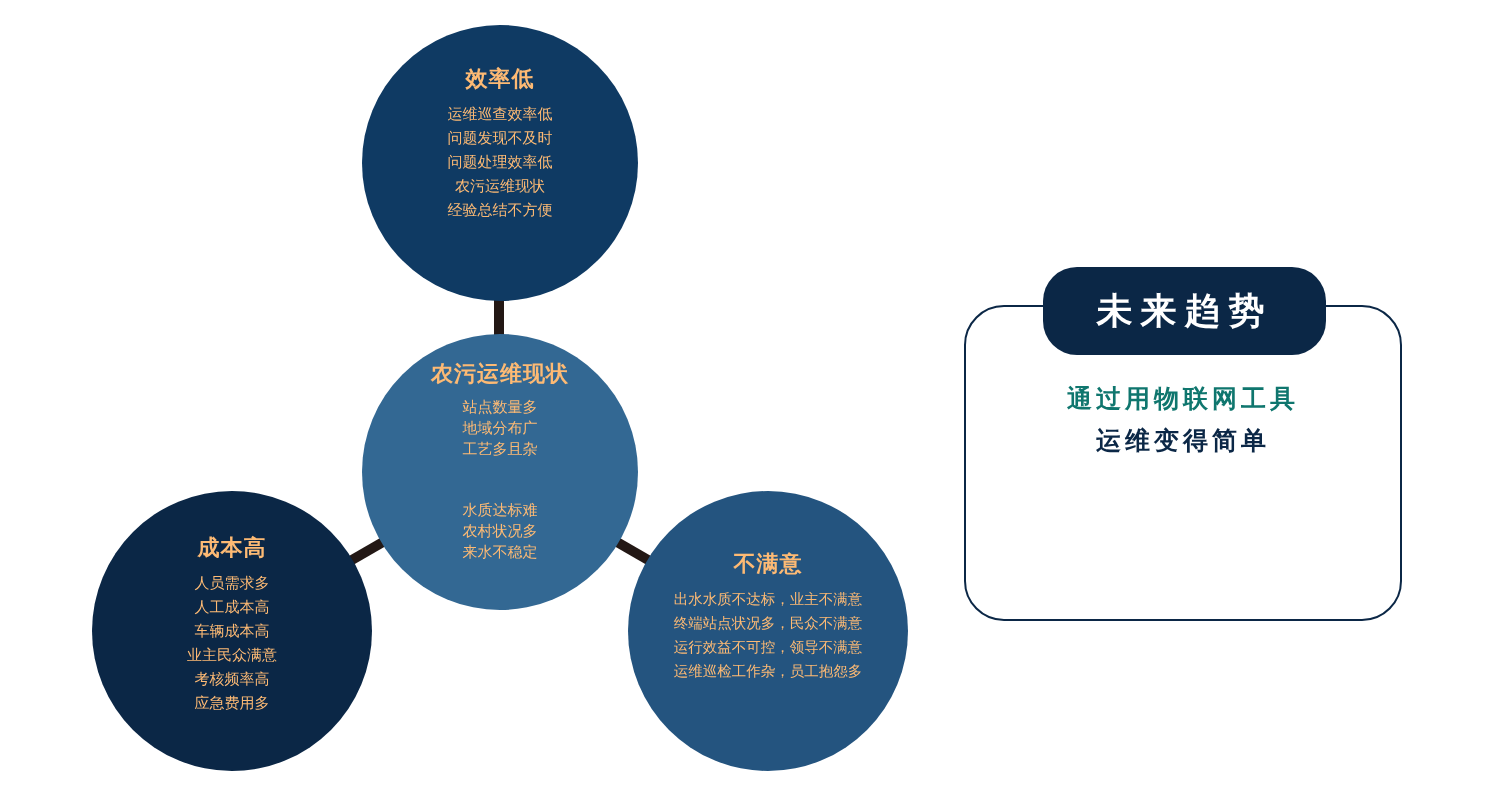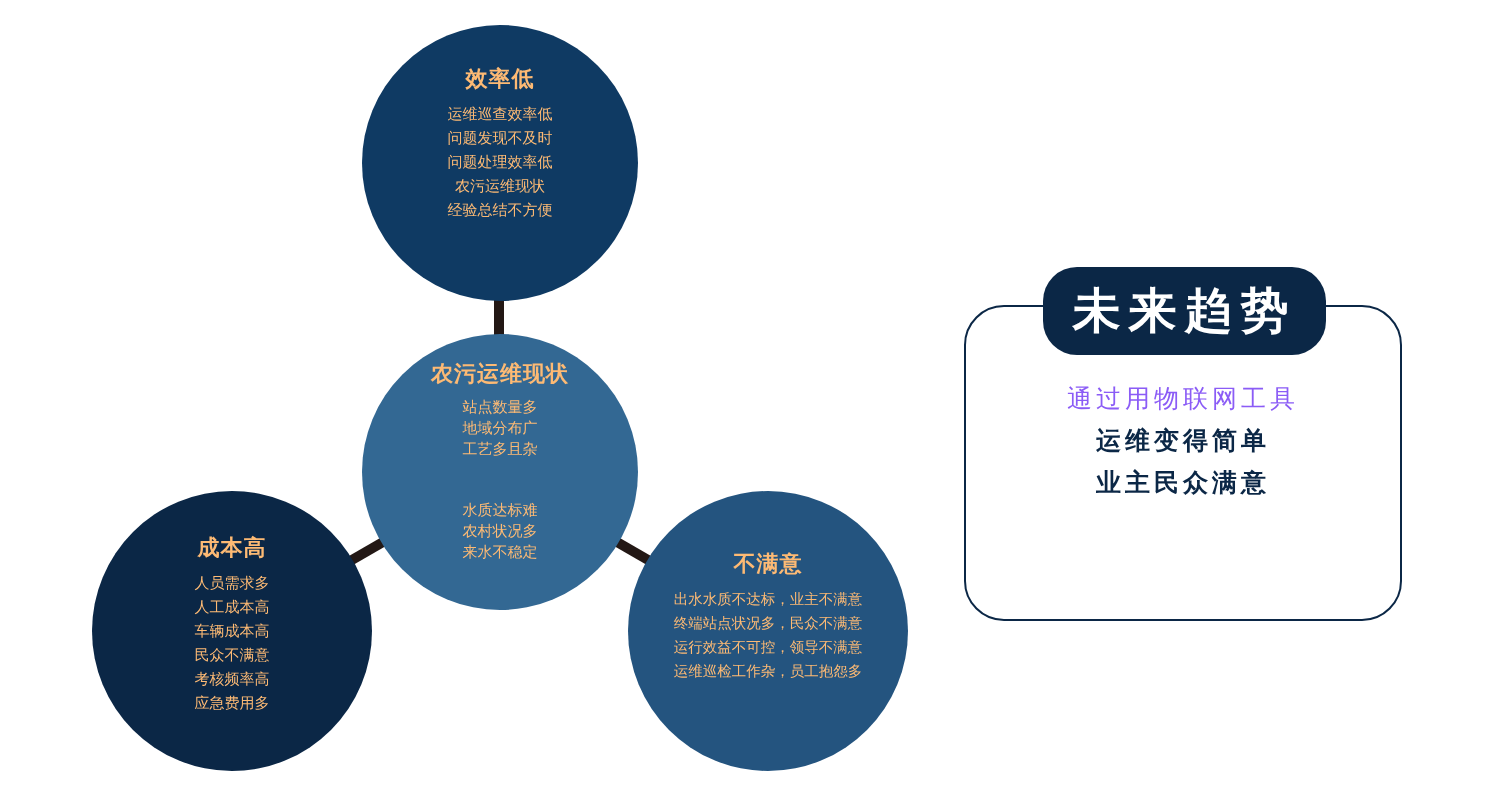--- a/index.html
+++ b/index.html
@@ -19,25 +19,25 @@
   #c-center .title { margin-top: -22px; font-size: 22px; }
   #c-left .title { margin-top: -15px; }
   #c-right .title { margin-top: -30px; }
   #c-right .line { font-size: 14.5px; }
 
   .trend-box { position: absolute; left: 964px; top: 305px; width: 438px; height: 316px;
                border: 2px solid #0b2746; border-radius: 40px; box-sizing: border-box; background: #fff; }
   .trend-header { position: absolute; left: 1043px; top: 267px; width: 283px; height: 88px;
                   background: #0b2746; border-radius: 34px; color: #ffffff;
                   display: flex; align-items: center; justify-content: center;
-                  font-weight: bold; font-size: 48px; letter-spacing: 8px; }
+                  font-weight: bold; font-size: 36px; letter-spacing: 8px; }
   .trend-body { position: absolute; left: 966px; top: 378px; width: 434px; text-align: center; color: #0b2746; }
   .trend-body .tline { font-size: 25px; line-height: 42px; letter-spacing: 4px; white-space: nowrap; }
   .trend-body .tline.bold { font-weight: bold; }
-  .trend-body .tline.light { color: #8b5cf6; font-weight: normal; }
+  .trend-body .tline.light { color: #0f766e; font-weight: bold; }
 </style>
 </head>
 <body>
 
 <div class="connector" style="left:494px; top:298px; width:10px; height:40px;"></div>
 <div class="connector" style="left:340px; top:548px; width:48px; height:10px; transform:rotate(-30deg); transform-origin:center;"></div>
 <div class="connector" style="left:612px; top:548px; width:48px; height:10px; transform:rotate(30deg); transform-origin:center;"></div>
 
 <div class="circle" id="c-top">
   <div class="title">效率低</div>
@@ -56,32 +56,31 @@
   <div class="line" style="line-height:21px;margin-top:40px;">水质达标难</div>
   <div class="line" style="line-height:21px;">农村状况多</div>
   <div class="line" style="line-height:21px;">来水不稳定</div>
 </div>
 
 <div class="circle" id="c-left">
   <div class="title">成本高</div>
   <div class="line">人员需求多</div>
   <div class="line">人工成本高</div>
   <div class="line">车辆成本高</div>
-  <div class="line">民众不满意</div>
+  <div class="line">业主民众满意</div>
   <div class="line">考核频率高</div>
   <div class="line">应急费用多</div>
 </div>
 
 <div class="circle" id="c-right">
   <div class="title">不满意</div>
   <div class="line">出水水质不达标，业主不满意</div>
   <div class="line">终端站点状况多，民众不满意</div>
   <div class="line">运行效益不可控，领导不满意</div>
   <div class="line">运维巡检工作杂，员工抱怨多</div>
 </div>
 
 <div class="trend-box"></div>
 <div class="trend-header">未来趋势</div>
 <div class="trend-body">
   <div class="tline light">通过用物联网工具</div>
   <div class="tline bold">运维变得简单</div>
-  <div class="tline bold">业主民众满意</div>
 </div>
 
 </body></html>

